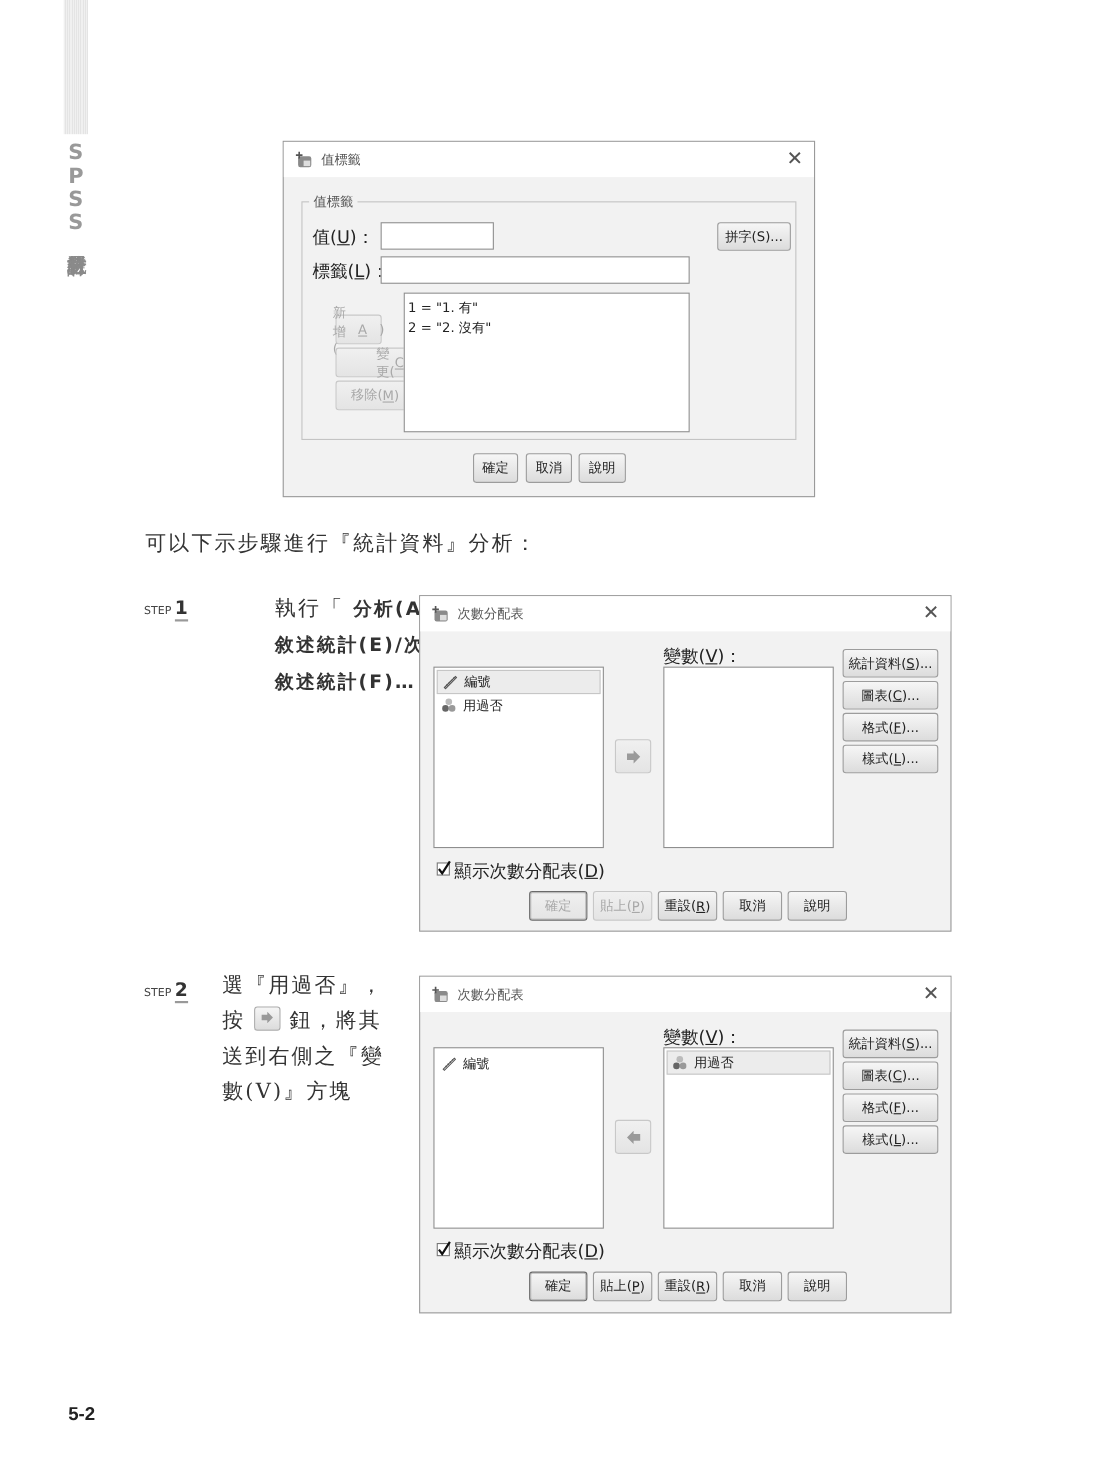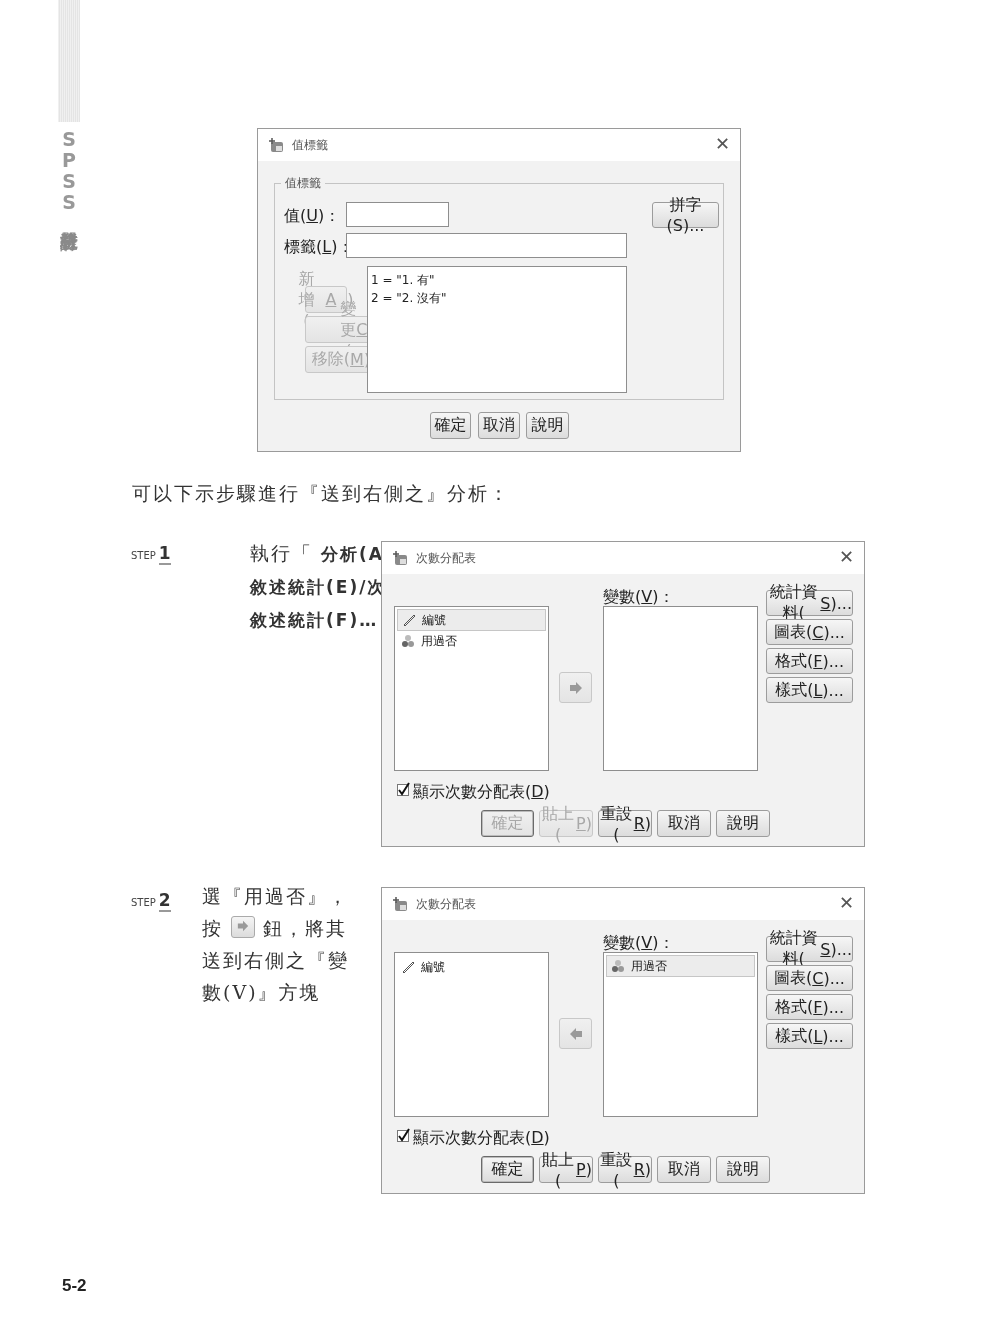--- a/index.html
+++ b/index.html
@@ -16,22 +16,22 @@
     .side-title .zh { margin-top: 6px; }
 
     
     .dialog { position: absolute; background: #f2f2f2; border: 1px solid #9a9a9a; box-sizing: border-box; }
     .dlg-titlebar { height: 32px; background: #fff; position: relative; }
     .dlg-icon { position: absolute; left: 10px; top: 8px; width: 16px; height: 16px; }
     .dlg-title { position: absolute; left: 34px; top: 8px; font-size: 12px; color: #555; }
     .dlg-close { position: absolute; right: 10px; top: 4px; font-size: 18px; color: #555; font-weight: 300; cursor: pointer; }
 
     .btn { position: absolute; box-sizing: border-box; border: 1px solid #9c9c9c; border-radius: 3px;
-      background: linear-gradient(#f6f6f6, #dcdcdc); font-size: 16px; color: #222;
-      text-align: center; cursor: pointer; display: flex; align-items: center; justify-content: center; }
+      background: linear-gradient(#f6f6f6, #dcdcdc); font-size: 12px; color: #222;
+      cursor: pointer; display: flex; align-items: center; justify-content: center; }
     .btn.disabled { color: #a8a8a8; border-color: #c8c8c8; background: linear-gradient(#f0f0f0, #e4e4e4); }
     .btn.default { border: 1px solid #6a6a6a; box-shadow: inset 0 0 0 1px #bbb; }
     .btn u { text-decoration: underline; }
 
     .field { position: absolute; background: #fff; border: 1px solid #8e8e8e; box-sizing: border-box; }
     .lbl { position: absolute; font-size: 16px; color: #222; }
     .listbox { position: absolute; background: #fff; border: 1px solid #8e8e8e; box-sizing: border-box; font-size: 12px; }
     .list-row { position: relative; height: 20px; line-height: 20px; padding-left: 24px; color: #222; }
     .list-row.sel { background: #ececec; border: 1px solid #c6c6c6; }
     .list-row .ico { position: absolute; left: 4px; top: 3px; width: 14px; height: 14px; }
@@ -102,21 +102,21 @@
   <div class="listbox" style="left:109px; top:137px; width:260px; height:127px; padding:4px 0 0 3px;">
     <div style="height:18px; line-height:18px;">1 = "1. 有"</div>
     <div style="height:18px; line-height:18px;">2 = "2. 沒有"</div>
   </div>
 
   <div class="btn" style="left:172px; top:283px; width:41px; height:27px;">確定</div>
   <div class="btn" style="left:220px; top:283px; width:42px; height:27px;">取消</div>
   <div class="btn" style="left:268px; top:283px; width:43px; height:27px;">說明</div>
 </div>
 
-<div class="para" style="left:132px; top:481px;">可以下示步驟進行『送到右側之』分析：</div>
+<div class="para" style="left:132px; top:481px;">可以下示步驟進行『統計資料』分析：</div>
 
 <div class="step-tag" style="left:131px; top:543px;"><span>STEP</span><span class="step-num">1</span></div>
 <div class="step-text" style="left:202px; top:537px; width:160px;margin-left:48px;">
   <div>執行「 <b>分析(A)/</b></div>
   <div><b>敘述統計(E)/次</b></div>
   <div><b>敘述統計(F)…</b> 」</div>
 </div>
 
 <div class="dialog" style="left:381px; top:541px; width:484px; height:306px;">
   <div class="dlg-titlebar">

